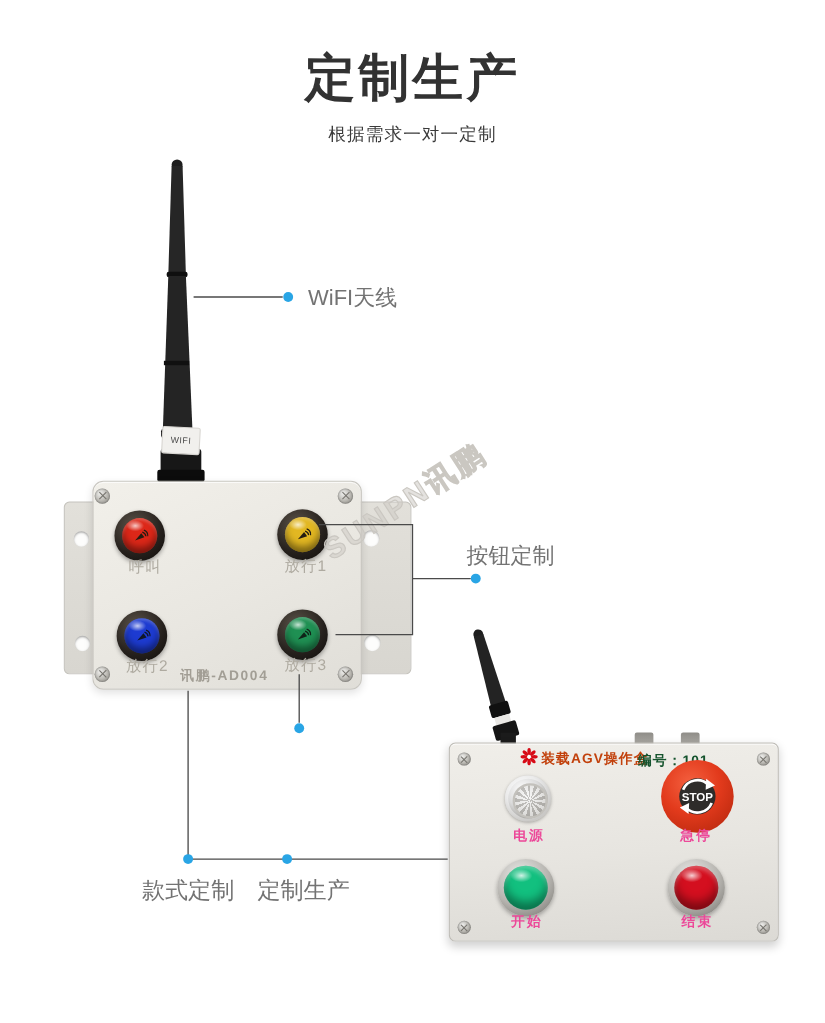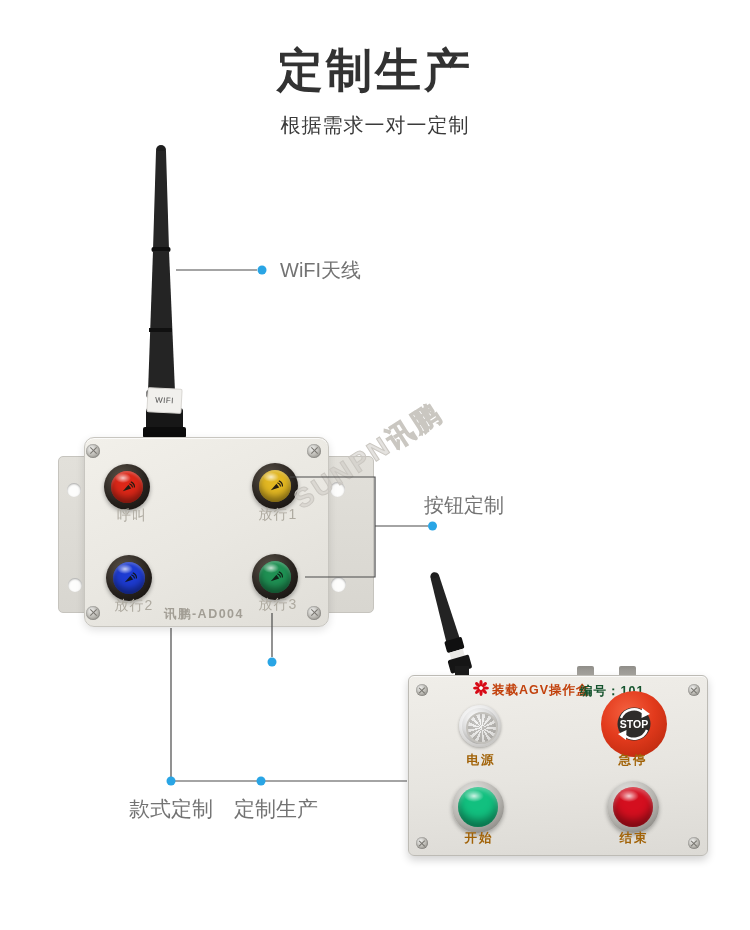--- a/index.html
+++ b/index.html
@@ -3,21 +3,21 @@
 <meta charset="utf-8">
 <style>
   html,body{margin:0;padding:0;background:#fff;}
   #page{position:relative;width:750px;height:930px;background:#fff;overflow:hidden;
         font-family:"Liberation Sans","DejaVu Sans",sans-serif;}
 
   
   .page-title{position:absolute;left:0;right:0;top:40px;text-align:center;
     font-size:46px;font-weight:bold;color:#323232;letter-spacing:3px;}
   .page-subtitle{position:absolute;left:0;right:0;top:112px;text-align:center;
-    font-size:20px;color:#3a3a3a;letter-spacing:1px;}
+    font-size:16px;color:#3a3a3a;letter-spacing:1px;}
 
   
   .art-layer{position:absolute;left:0;top:0;z-index:1;}
   .callout-layer{position:absolute;left:0;top:0;z-index:10;pointer-events:none;}
   .callout-text{position:absolute;z-index:11;color:#737373;}
 
   
   .box1-ear{position:absolute;background:linear-gradient(180deg,#e2e0da,#d8d6d0);
     border:1px solid #c6c4be;border-radius:5px;z-index:2;}
   .ear-hole{position:absolute;background:#fdfdfc;border-radius:50%;
@@ -66,21 +66,21 @@
     color:#14532d;letter-spacing:1px;z-index:4;}
   .brand-logo{position:absolute;left:473px;top:680px;z-index:4;}
   .power-btn{position:absolute;left:459px;top:705px;width:42px;height:42px;border-radius:50%;z-index:4;
     background:radial-gradient(circle at 38% 32%, #ffffff, #dadada 40%, #9c9a96 75%, #c4c2be 100%);
     box-shadow:0 1px 3px rgba(0,0,0,.3), inset 0 0 0 3px rgba(255,255,255,.45);}
   .power-btn .pcore{position:absolute;left:7px;top:7px;width:28px;height:28px;border-radius:50%;
     border:2px solid #c3c1bc;
     background:repeating-conic-gradient(rgba(255,255,255,.5) 0 14deg, rgba(160,158,154,.5) 14deg 28deg),
                radial-gradient(circle at 40% 35%, #f1f1f0, #b9b7b3 70%, #a5a39f 100%);}
   .blabel{position:absolute;width:60px;text-align:center;font-size:12.5px;font-weight:bold;
-    color:#a16207;letter-spacing:2px;z-index:4;}
+    color:#ec4899;letter-spacing:2px;z-index:4;}
   .dome-btn{position:absolute;width:52px;height:52px;border-radius:50%;z-index:4;
     background:radial-gradient(circle at 40% 30%, #ebebe9, #b5b3ae 55%, #706e6a 100%);
     box-shadow:0 2px 4px rgba(0,0,0,.3);}
   .dome-btn .dome{position:absolute;left:6px;top:6px;width:40px;height:40px;border-radius:50%;
     box-shadow:inset 0 -7px 9px rgba(0,0,0,.4), inset 0 3px 4px rgba(255,255,255,.3);}
   .dome-btn .dome::after{content:"";position:absolute;left:6px;top:3px;width:20px;height:12px;
     border-radius:50%;background:radial-gradient(closest-side,rgba(255,255,255,.8),rgba(255,255,255,0));}
   .estop{position:absolute;left:598px;top:688px;z-index:4;}
 
   

